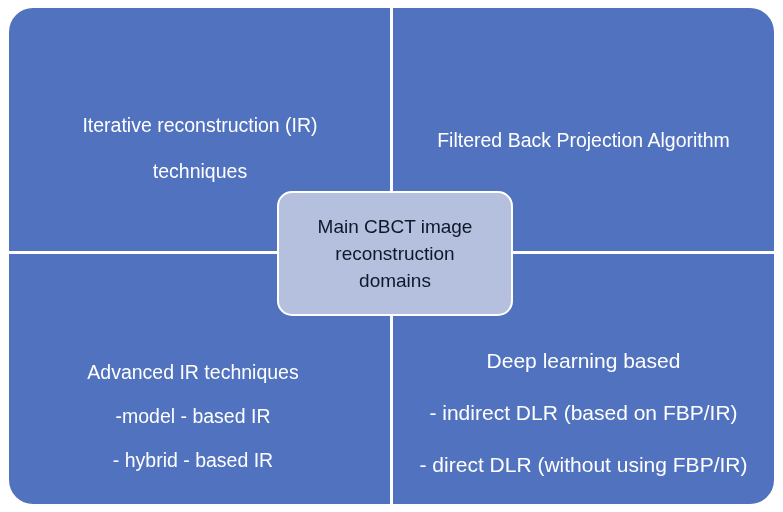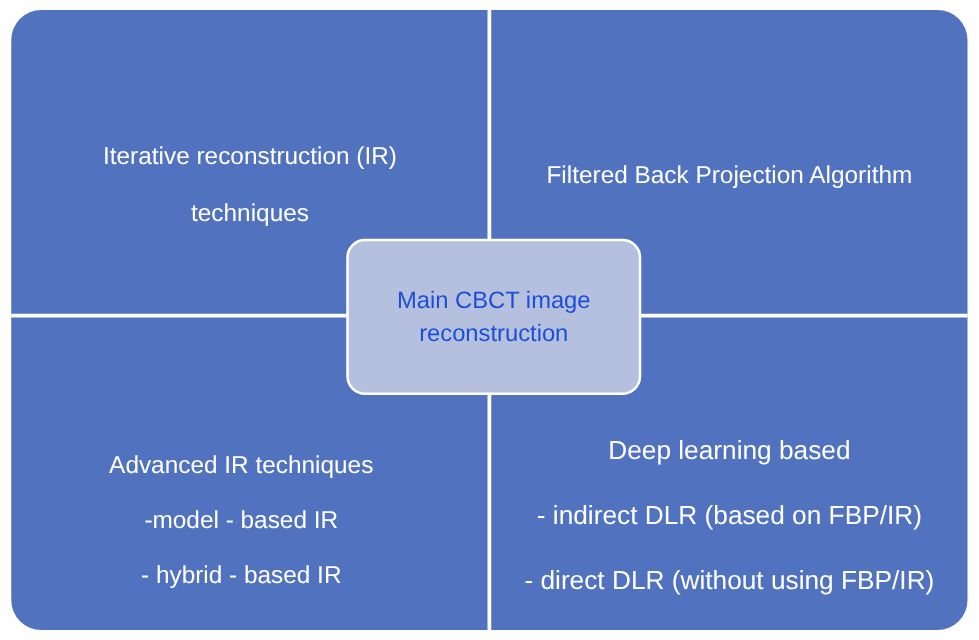--- a/index.html
+++ b/index.html
@@ -131,21 +131,21 @@
     width: 236px;
     height: 125px;
     background: #b4c0de;
     border: 2px solid #ffffff;
     border-radius: 15px;
     box-sizing: border-box;
     display: flex;
     flex-direction: column;
     align-items: center;
     justify-content: center;
-    color: #1d4ed8;
+    color: #0f172a;
     text-align: center;
   }
   #center-box .line {
     display: block;
     font-size: 19px;
     line-height: 27px;
     white-space: nowrap;
   }
 </style>
 </head>
@@ -175,15 +175,16 @@
 
   <div class="quad" id="quad-br">
     <span class="line">Deep learning based</span>
     <span class="line gap">- indirect DLR (based on FBP/IR)</span>
     <span class="line gap">- direct DLR (without using FBP/IR)</span>
   </div>
 
   <div id="center-box">
     <span class="line">Main CBCT image</span>
     <span class="line">reconstruction</span>
+    <span class="line">domains</span>
   </div>
 
 </div>
 
 </body></html>

